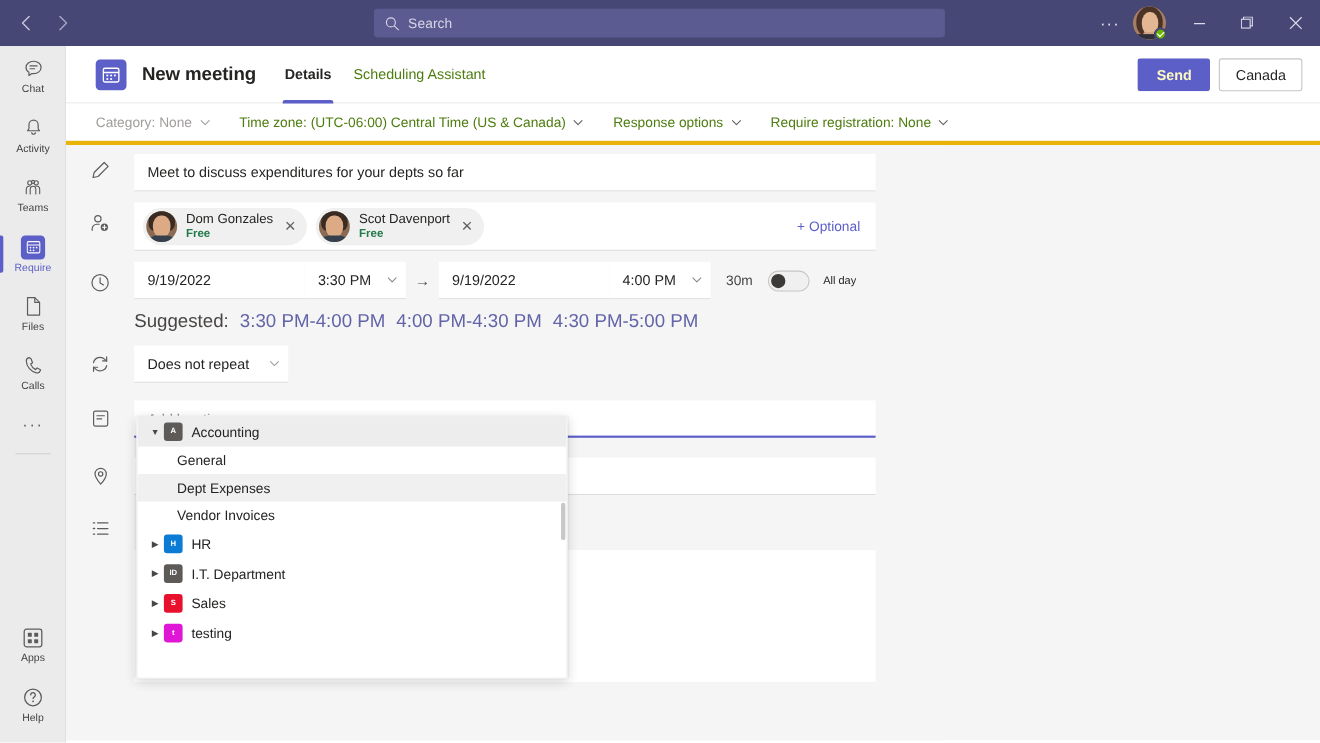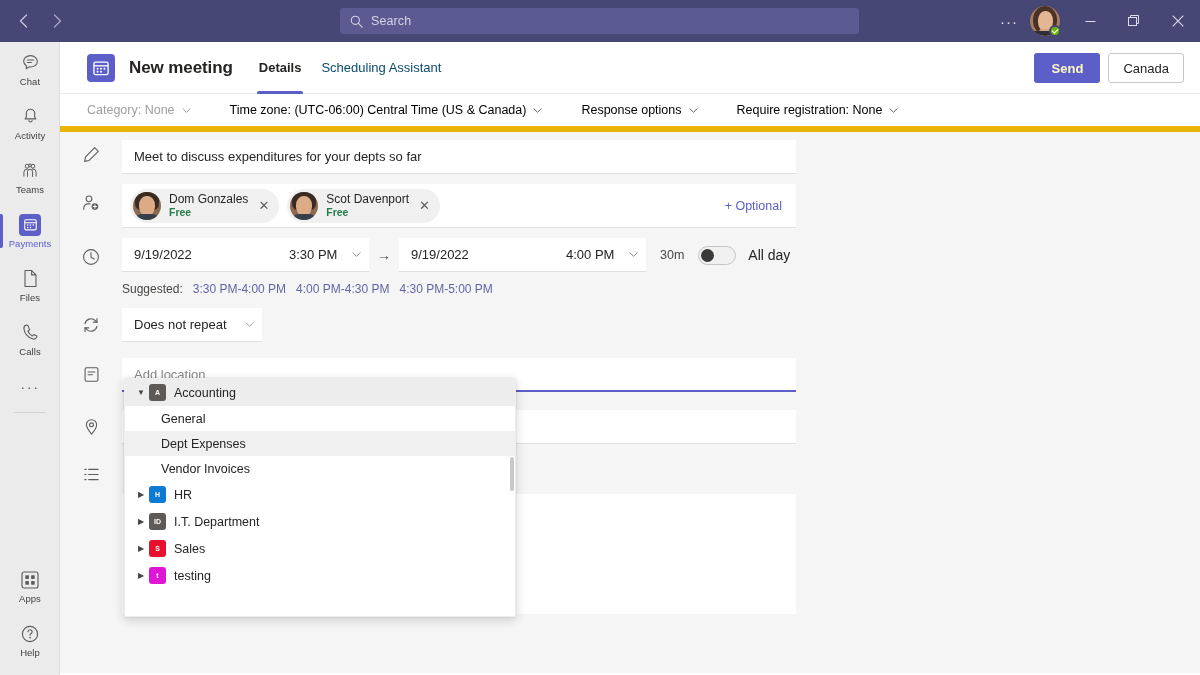--- a/index.html
+++ b/index.html
@@ -136,21 +136,21 @@
     width: 28px; height: 28px; border-radius: 4px; background: #5b5fc7;
     display: flex; align-items: center; justify-content: center; flex: none;
   }
   .mtitle {
     font-size: 17px; font-weight: bold; color: #252423;
     margin-left: 14px; letter-spacing: -0.1px;
   }
   .mtabs { display: flex; align-items: center; height: 52px; margin-left: 16px; }
   .mtab {
     position: relative; height: 52px; display: flex; align-items: center;
-    padding: 0 10px; font-size: 13px; color: #0c4a6e; cursor: pointer;
+    padding: 0 10px; font-size: 13px; color: #4d7c0f; cursor: pointer;
   }
   .mtab.active { color: #252423; font-weight: bold; }
   .mtab.active:after {
     content: ""; position: absolute; left: 8px; right: 8px; bottom: 0;
     height: 3px; background: #5b5fc7; border-radius: 2px 2px 0 0;
   }
   .mhead-actions {
     position: absolute; right: 16px; top: 0; height: 52px;
     display: flex; align-items: center; gap: 8px;
   }
@@ -159,27 +159,27 @@
     border-radius: 3px; font-size: 13px; cursor: pointer;
     display: flex; align-items: center; justify-content: center;
     border: 1px solid transparent; font-weight: 600;
   }
   .btn-primary { background: #5b5fc7; color: #fef9c3; }
   .btn-secondary { background: #ffffff; color: #252423; border-color: #c8c6c4; font-weight: normal;}
 
   
   .opts {
     height: 38px; display: flex; align-items: center;
-    padding-left: 27px; gap: 15px;
-    border-bottom: 6px solid #eab308;
+    padding-left: 27px; gap: 3px;
+    border-bottom: 4px solid #eab308;
     background: #fff;
   }
   .opt {
     display: flex; align-items: center; gap: 7px;
-    font-size: 12.5px; color: #000000; cursor: pointer;
+    font-size: 12.5px; color: #4d7c0f; cursor: pointer;
     padding: 4px 12px 4px 0; margin-right: 12px;
   }
   .opt.dim { color: #a19f9d; }
   .chev { width: 9px; height: 9px; flex: none; }
 
   
   .body { position: relative; background: #f5f5f5; height: 541px; }
   .form {
     position: absolute; left: 0; top: 0; width: 798px; height: 541px;
     background: #f5f5f5;
@@ -230,23 +230,23 @@
   .arrow-sep { width: 30px; display: flex; align-items: center; justify-content: center; color: #484644; font-size: 14px;}
   .dur { font-size: 12.5px; color: #484644; margin-left: 14px; }
   .toggle {
     width: 38px; height: 19px; border-radius: 10px; background: #f0f0f0;
     border: 1px solid #c8c6c4; margin-left: 14px; position: relative; cursor: pointer;
   }
   .toggle:after {
     content: ""; position: absolute; left: 2px; top: 2px;
     width: 13px; height: 13px; border-radius: 50%; background: #3b3a39;
   }
-  .allday { font-size: 14px; color: #252423; margin-left: 12px; }
-
-  .suggested { margin-top: 10px; font-size: 12px; color: #484644; display: flex; gap: 10px; align-items: baseline;}
+  .allday { font-size: 10px; color: #252423; margin-left: 12px; }
+
+  .suggested { margin-top: 10px; font-size: 17px; color: #484644; display: flex; gap: 10px; align-items: baseline;}
   .sug-link { color: #6264a7; cursor: pointer; }
 
   .repeat-field { width: 140px; margin-top: 12px; justify-content: space-between; padding-right: 8px; }
 
   .channel-field {
     width: 674px; margin-top: 16px; height: 34px;
     border-bottom: 2px solid #5b5fc7;
   }
   .location-field { width: 674px; margin-top: 18px; height: 34px; }
 
@@ -388,21 +388,21 @@
             <rect x="0.8" y="1.8" width="12.4" height="11" rx="1.4" stroke="#fff" stroke-width="1.15" fill="none"></rect>
             <path d="M0.8 5.1h12.4" stroke="#fff" stroke-width="1.15"></path>
             <circle cx="4" cy="7.6" r="0.85" fill="#fff"></circle>
             <circle cx="7" cy="7.6" r="0.85" fill="#fff"></circle>
             <circle cx="10" cy="7.6" r="0.85" fill="#fff"></circle>
             <circle cx="4" cy="10.3" r="0.85" fill="#fff"></circle>
             <circle cx="7" cy="10.3" r="0.85" fill="#fff"></circle>
           </svg>
       </span>
     </span>
-    <span class="rl">Payments</span>
+    <span class="rl">Require</span>
   </div>
 
   <div class="rail-item">
     <span class="rail-icon">
       <svg width="17" height="19" viewBox="0 0 18 20">
           <path d="M3.2 1.6h7l4.6 4.6v12.2H3.2z" stroke="#5c5c5c" stroke-width="1.15" fill="none" stroke-linejoin="round"></path>
           <path d="M10.2 1.6v4.6h4.6" stroke="#5c5c5c" stroke-width="1.15" fill="none" stroke-linejoin="round"></path>
         </svg>
     </span>
     <span class="rl">Files</span>

